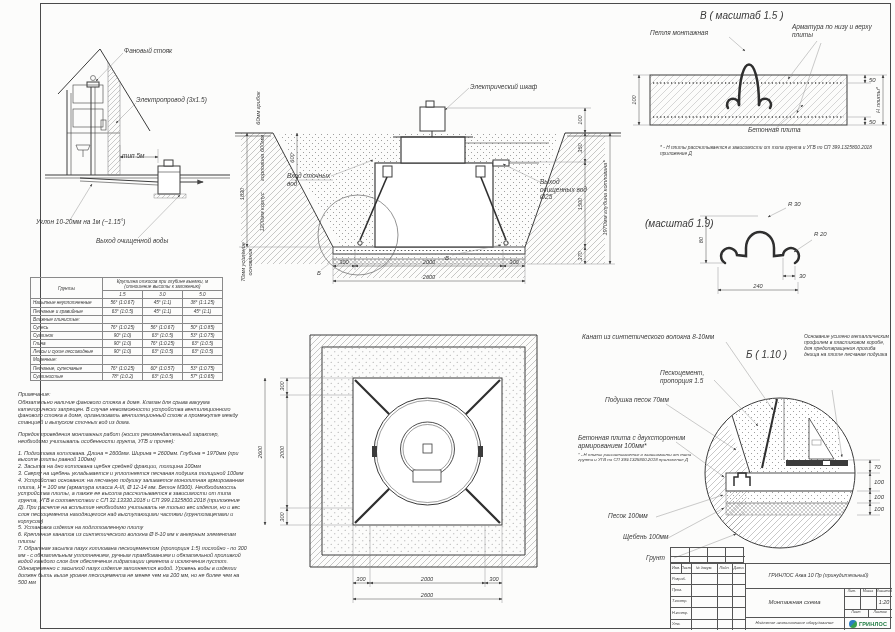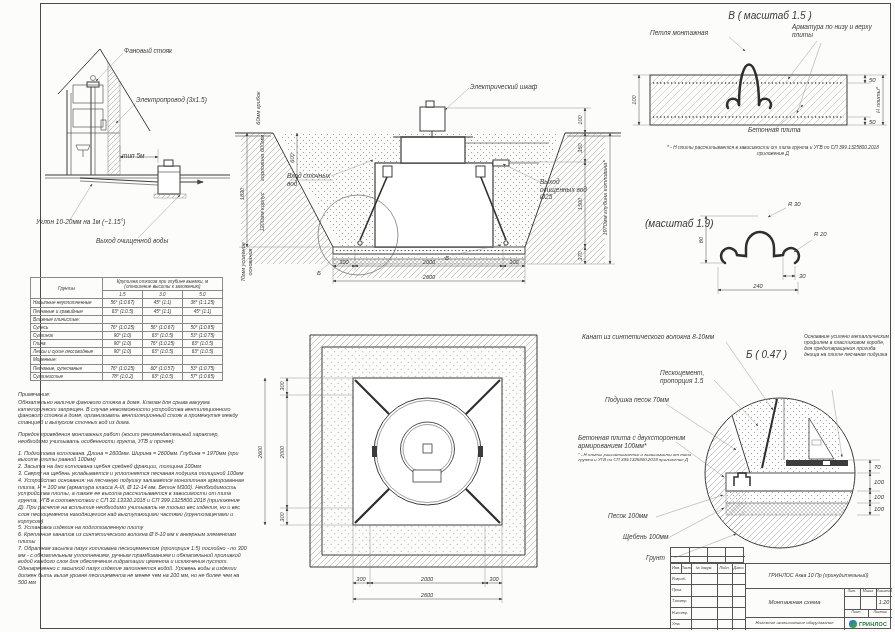--- a/index.html
+++ b/index.html
@@ -2,21 +2,21 @@
 <html><head>
 <meta charset="utf-8">
 <style>
   html,body{margin:0;padding:0;background:#e9e9e9}
   #sheet{position:relative;width:895px;height:632px;background:#fcfcfb;overflow:hidden;
          font-family:"Liberation Sans",sans-serif}
   .frame{position:absolute;border:1px solid #4a4a4a;box-sizing:border-box}
   .blk{position:absolute;overflow:visible}
   .lbl{position:absolute;font:italic 6.5px/1.18 "Liberation Sans",sans-serif;color:#3a3a3a;white-space:nowrap}
   .wrap{white-space:normal}
-  .ctr{text-align:center}
+  .ctr{}
   .t10{font-size:10px}
   svg text{font:italic 6px "Liberation Sans",sans-serif;fill:#3a3a3a}
   svg .dt{text-anchor:middle;font-size:5.6px}
   svg .ln{stroke:#3c3c3c;stroke-width:1;fill:none}
   svg .lt{stroke:#3c3c3c;stroke-width:.6;fill:none}
   svg .th{stroke:#2f2f2f;stroke-width:2.5;fill:none;stroke-linecap:round}
   svg .tn{stroke:#8a8a8a;stroke-width:.45;fill:none}
   svg .dm{stroke:#5a5a5a;stroke-width:.55;fill:none}
   svg .wt{fill:#fff;stroke:#3c3c3c;stroke-width:1}
   
@@ -495,21 +495,21 @@
       <line class="dm" x1="294" y1="134" x2="294" y2="147" marker-start="url(#aB)" marker-end="url(#aB)"></line>
       <line class="dm" x1="294" y1="147" x2="294" y2="165" marker-start="url(#aB)" marker-end="url(#aB)"></line>
       <line class="dm" x1="294" y1="165" x2="294" y2="177" marker-start="url(#aB)" marker-end="url(#aB)"></line>
       <line class="dm" x1="294" y1="177" x2="294" y2="189" marker-start="url(#aB)" marker-end="url(#aB)"></line>
       <text x="298" y="143" font-size="5">70</text>
       <text x="298" y="158" font-size="5">100</text>
       <text x="298" y="173" font-size="5">100</text>
       <text x="298" y="185" font-size="5">100</text>
     </g>
   </svg>
-  <div class="lbl t10" style="left:746px;top:349px">Б ( 0.47 )</div>
+  <div class="lbl t10" style="left:746px;top:349px">Б ( 1.10 )</div>
   <div class="lbl" style="left:582px;top:333px">Канат из синтетического волокна 8-10мм</div>
   <div class="lbl wrap" style="left:660px;top:369px;width:74px">Пескоцемент, пропорция 1.5</div>
   <div class="lbl" style="left:605px;top:396px">Подушка песок 70мм</div>
   <div class="lbl wrap" style="left:578px;top:434px;width:114px">Бетонная плита с двухсторонним армированием 100мм*</div>
   <div class="lbl wrap" style="left:578px;top:452px;width:114px;font-size:4.4px">* - Н плиты рассчитывается в зависимости от типа грунта и УГВ по СП 399.1325800.2018 приложение Д</div>
   <div class="lbl" style="left:608px;top:512px">Песок 100мм</div>
   <div class="lbl" style="left:623px;top:533px">Щебень 100мм</div>
   <div class="lbl" style="left:646px;top:554px">Грунт</div>
   <div class="lbl wrap" style="left:804px;top:334px;width:88px;font-size:5px">Основание усилено металлическим профилем в пластиковом коробе, для предотвращения прогиба днища на плите песчаная подушка</div>
 

